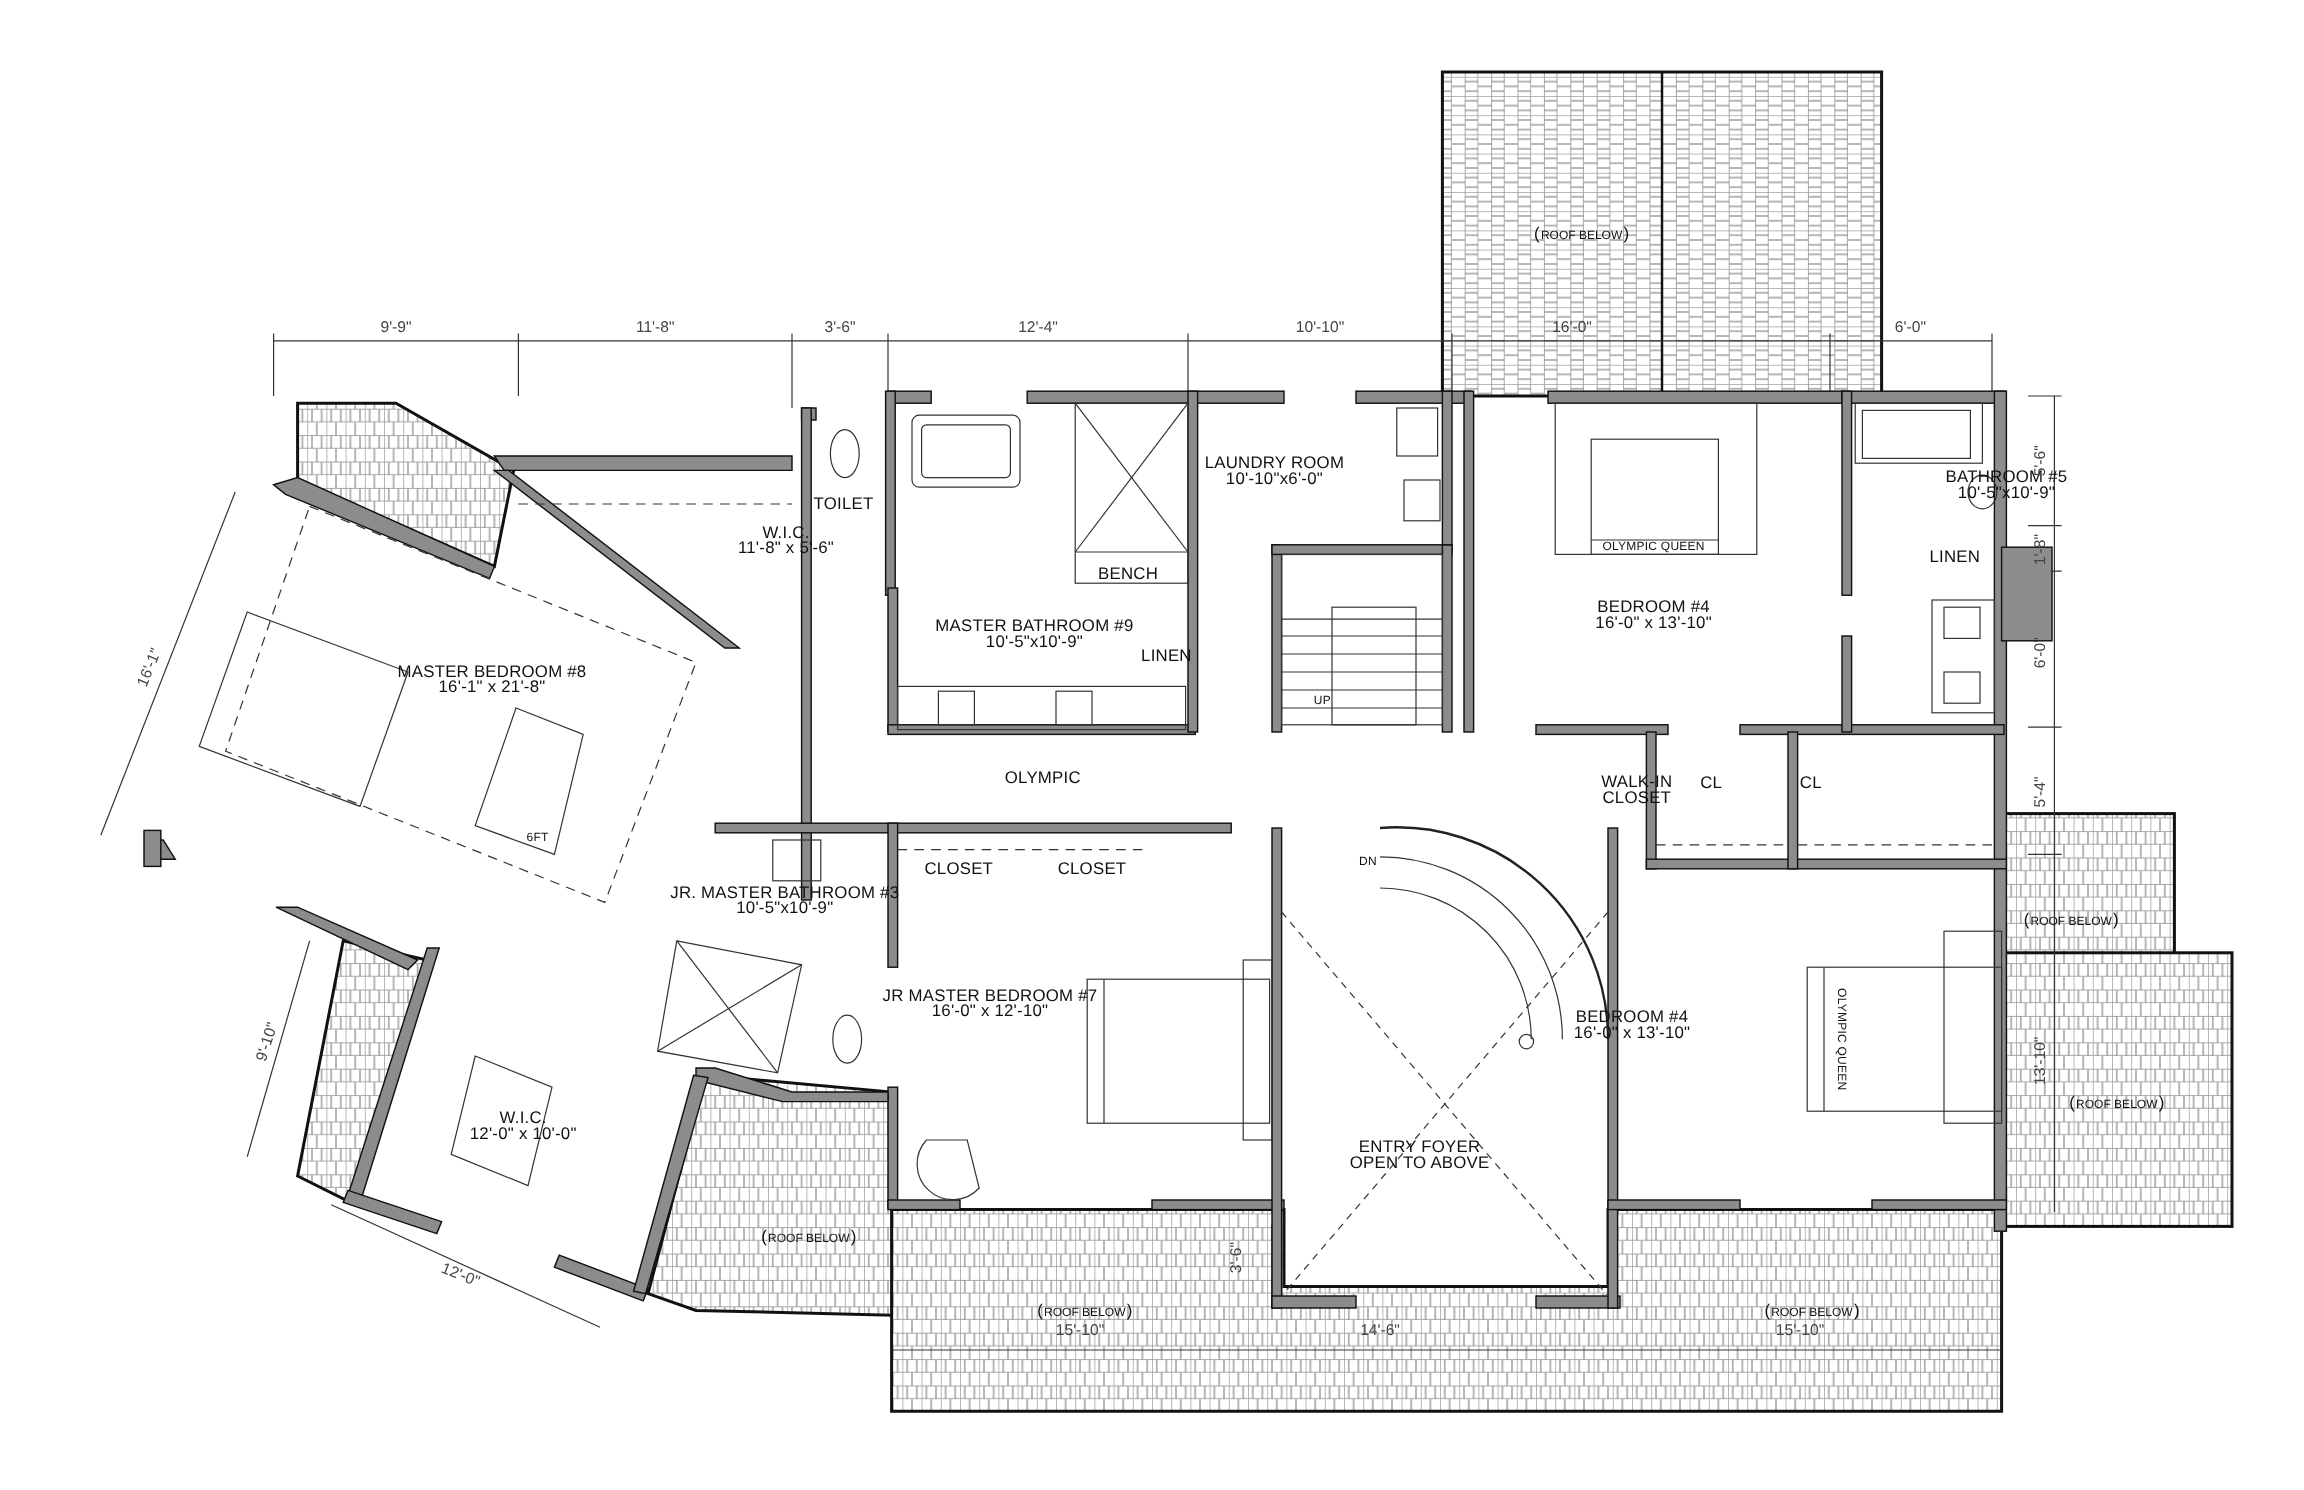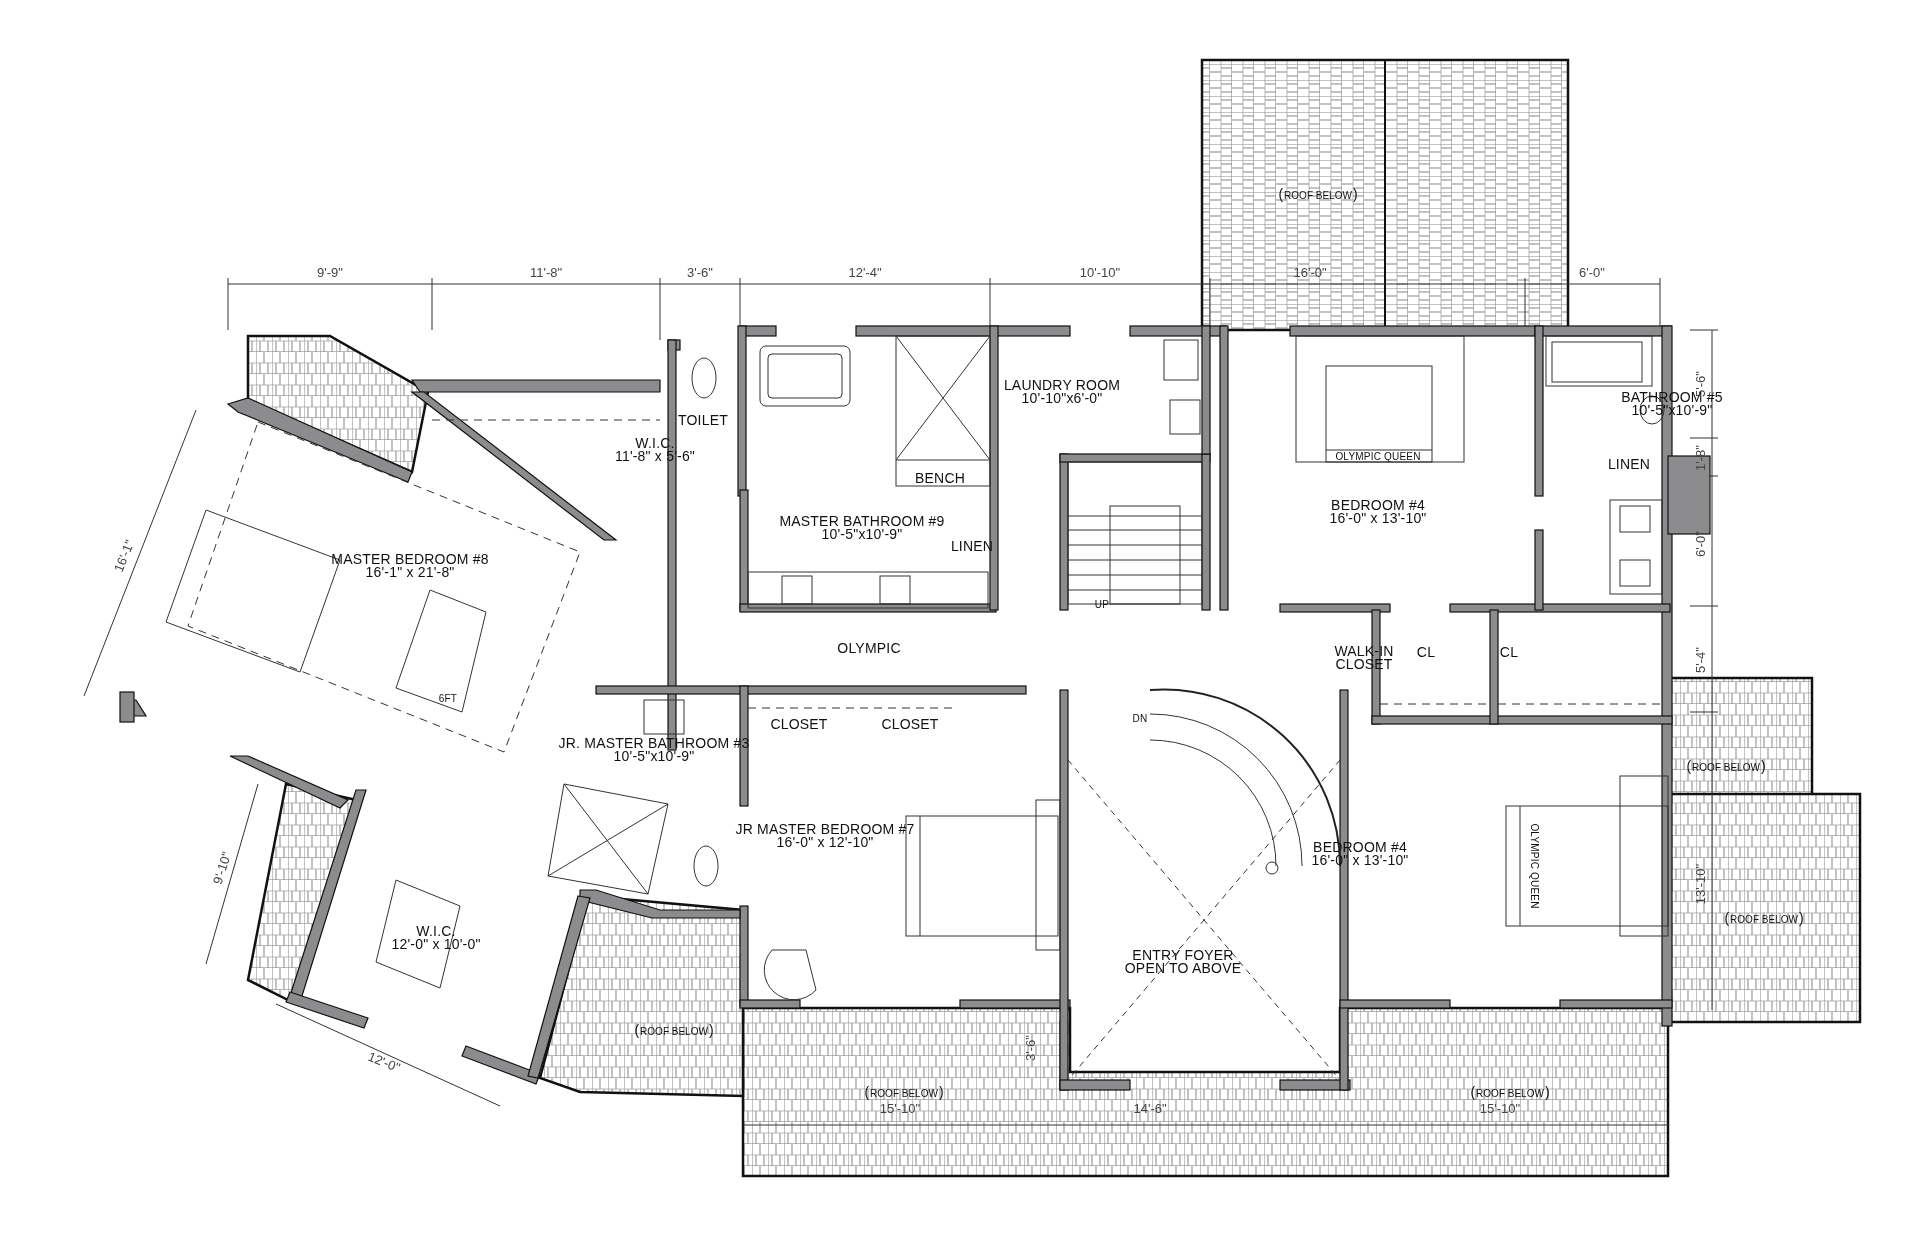--- a/index.html
+++ b/index.html
@@ -271,21 +271,21 @@
   <div>OPEN TO ABOVE</div>
 </div>
 <div class="lbl" style="left:436px;top:938px">
   <div>W.I.C.</div>
   <div>12'-0" x 10'-0"</div>
 </div>
 
 <div class="lbl small" style="left:1378px;top:456px">OLYMPIC QUEEN</div>
 <div class="lbl small" style="left:1534px;top:866px;transform:translate(-50%,-50%) rotate(90deg)">OLYMPIC QUEEN</div>
 <div class="lbl small" style="left:448px;top:698px">6FT</div>
-<div class="lbl small" style="left:1102px;top:604px">UP</div>
+<div class="lbl small" style="left:1102px;top:584px">UP</div>
 <div class="lbl small" style="left:1140px;top:718px">DN</div>
 
 <div class="dim" style="left:330px;top:272px">9'-9"</div>
 <div class="dim" style="left:546px;top:272px">11'-8"</div>
 <div class="dim" style="left:700px;top:272px">3'-6"</div>
 <div class="dim" style="left:865px;top:272px">12'-4"</div>
 <div class="dim" style="left:1100px;top:272px">10'-10"</div>
 <div class="dim" style="left:1310px;top:272px">16'-0"</div>
 <div class="dim" style="left:1592px;top:272px">6'-0"</div>
 

